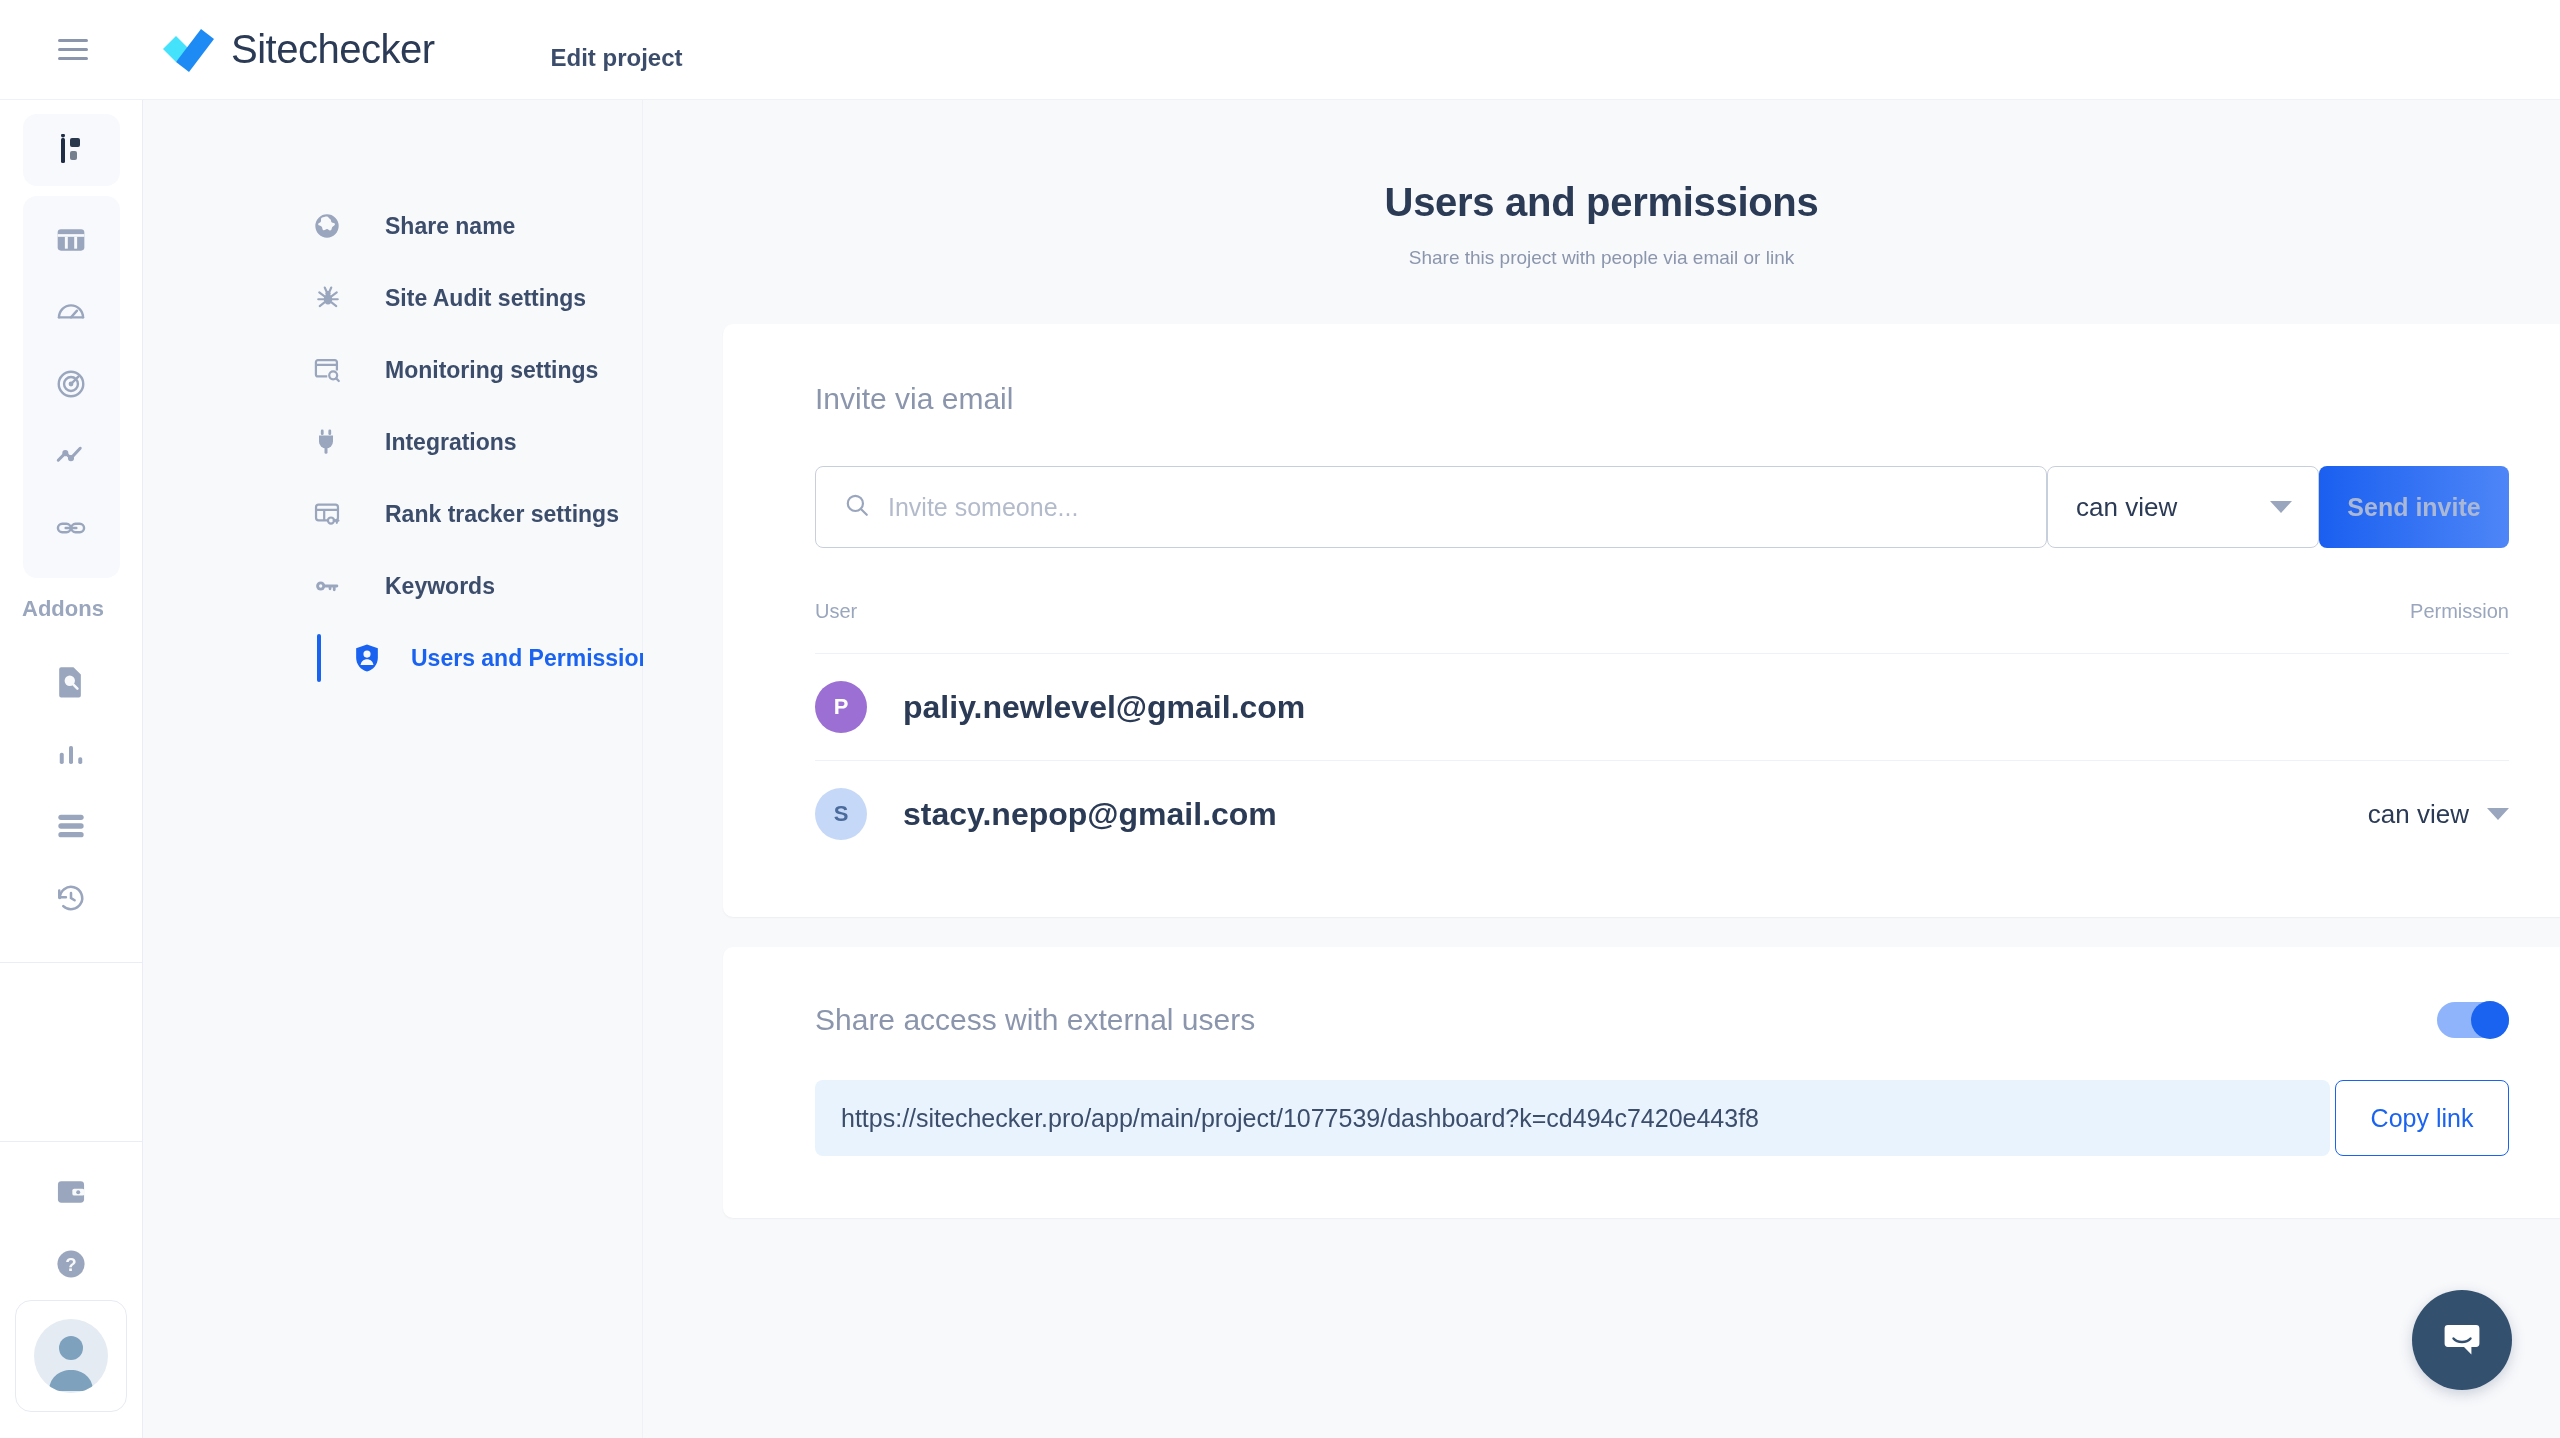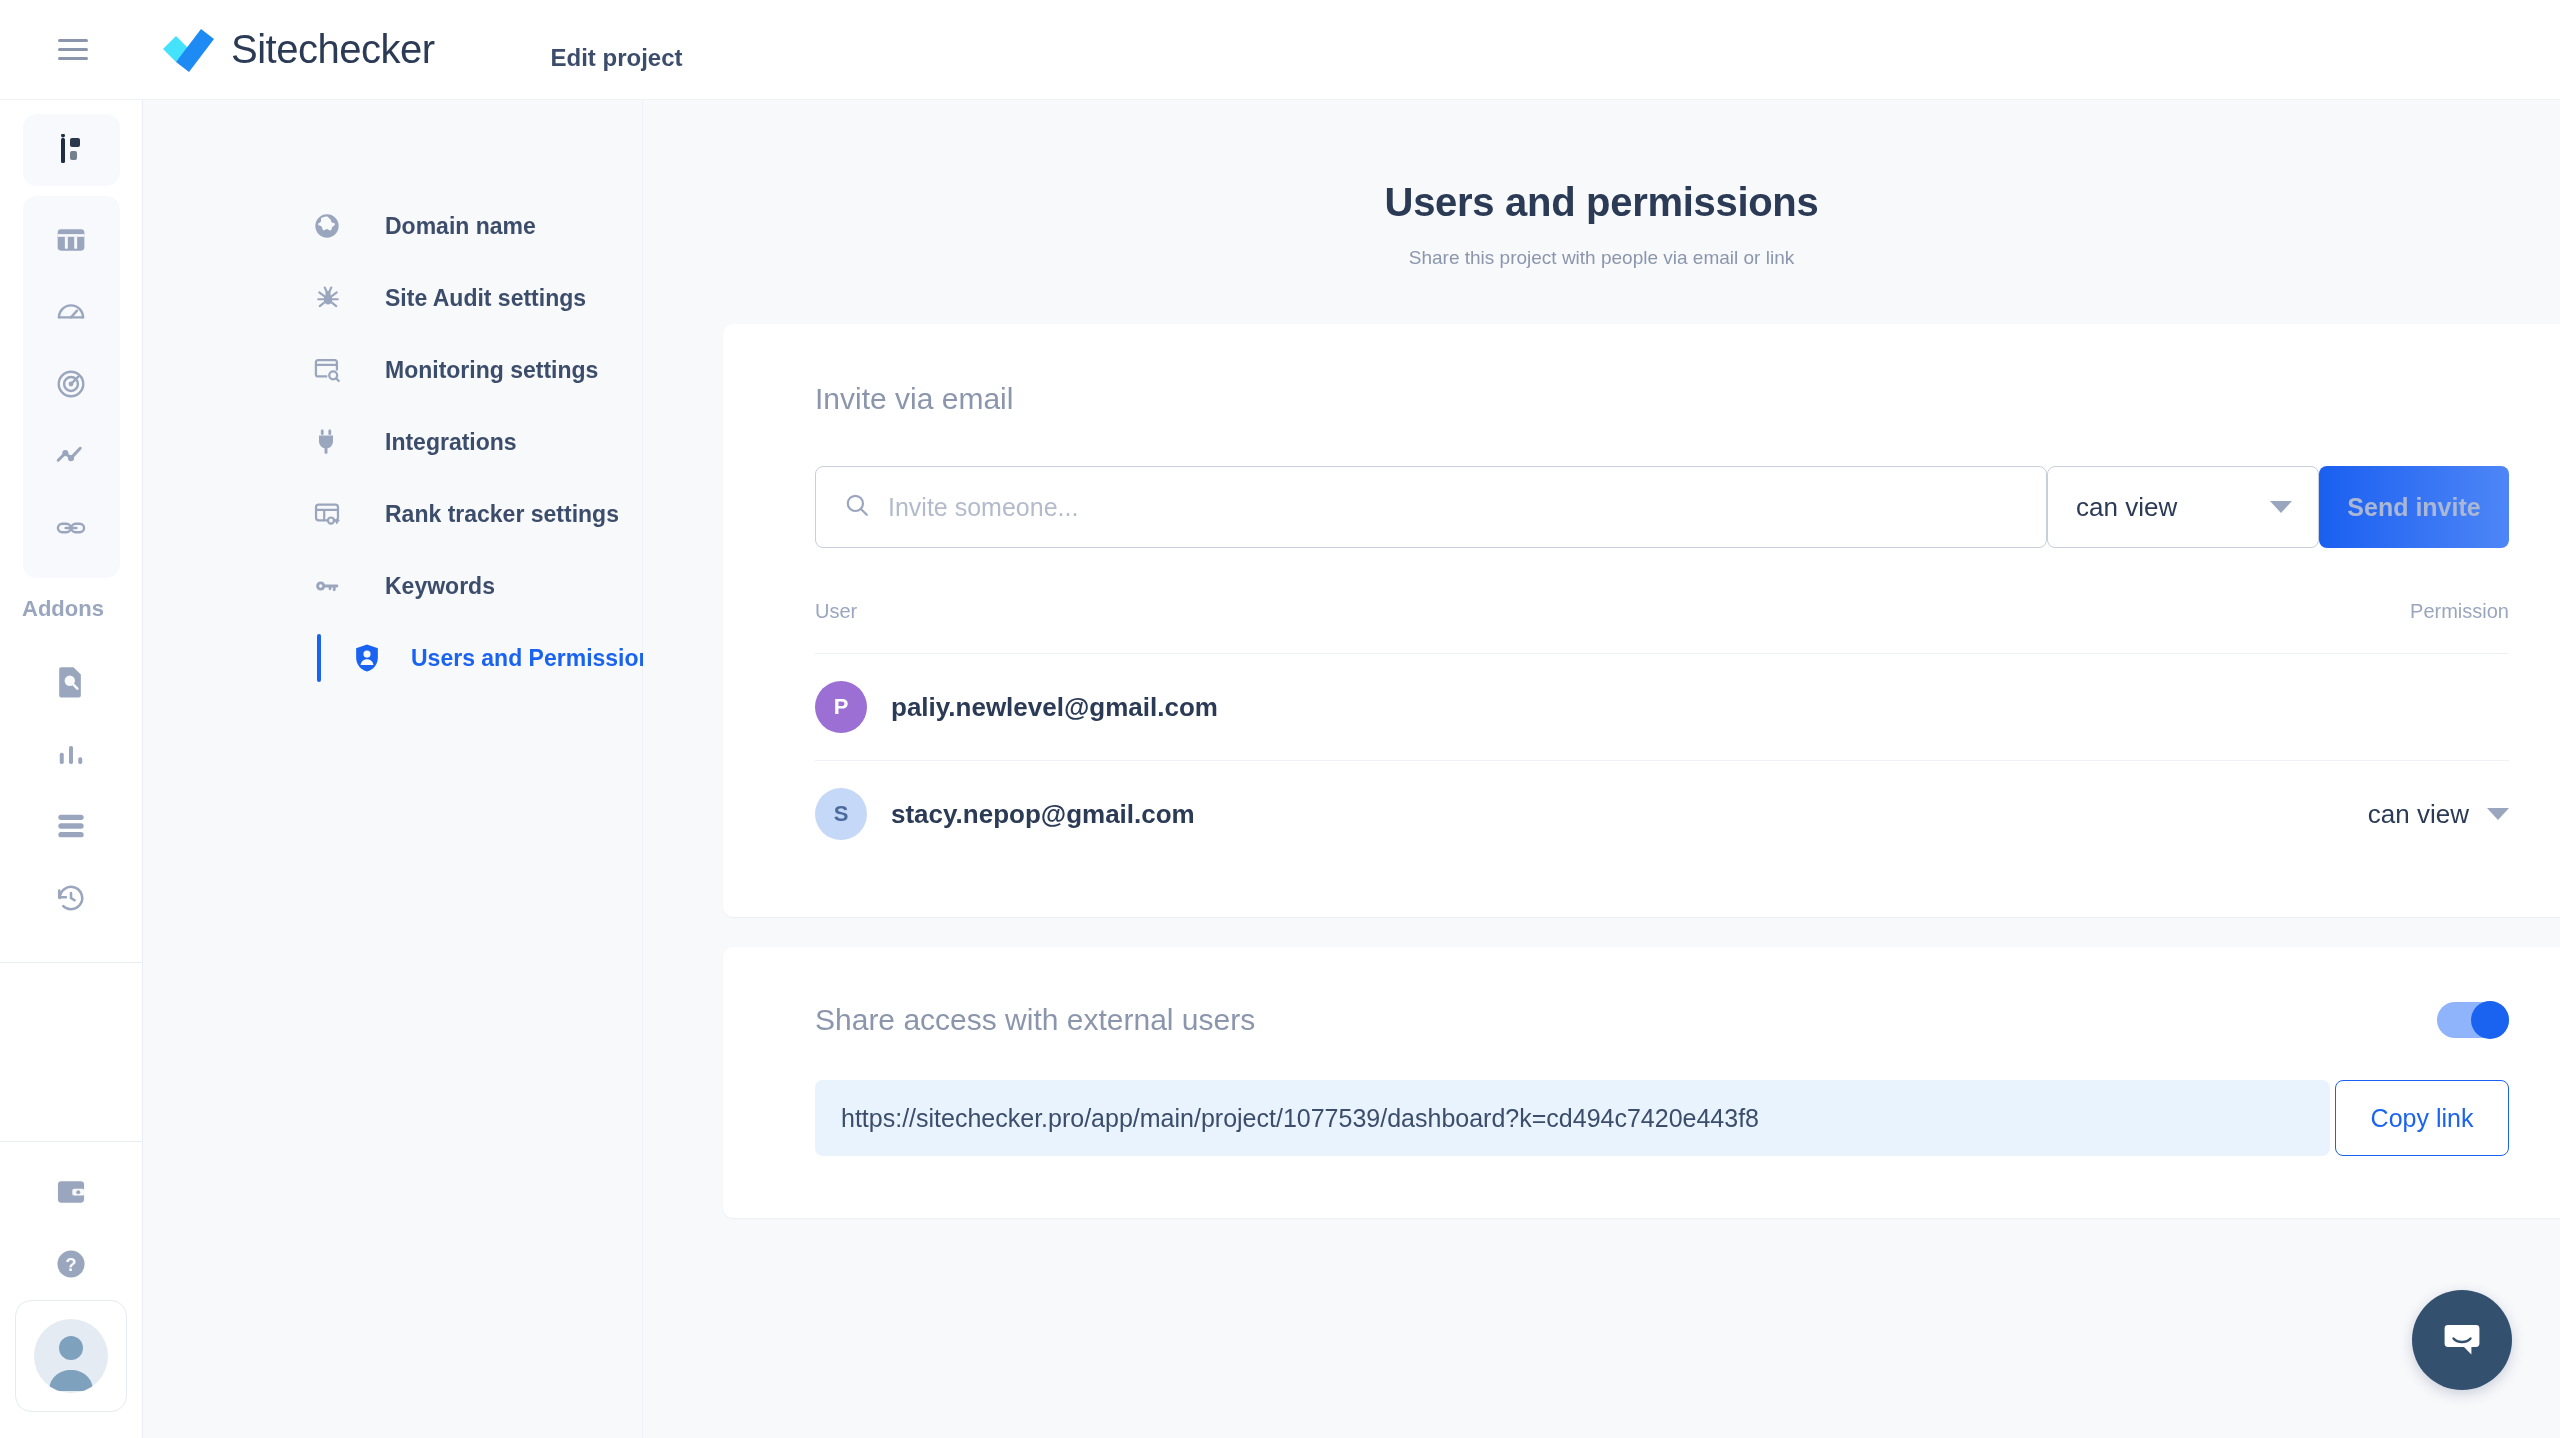--- a/index.html
+++ b/index.html
@@ -135,21 +135,21 @@
   }
   .user-row {
     display: flex; align-items: center; justify-content: space-between;
     height: 107px; border-top: 1px solid #eef1f6;
   }
   .user-left { display: flex; align-items: center; }
   .avatar-initial {
     width: 52px; height: 52px; border-radius: 50%; display: flex;
     align-items: center; justify-content: center; font-size: 22px; font-weight: bold;
   }
-  .user-email { margin-left: 24px; font-size: 26px; font-weight: bold; color: #2b3a55; }
+  .user-email { margin-left: 36px; font-size: 32px; font-weight: bold; color: #2b3a55; }
   .row-perm { display: flex; align-items: center; gap: 18px; cursor: pointer; }
   .row-perm .lbl { font-size: 26px; color: #2b3a55; }
 
   .card-share { margin-top: 30px; padding: 55px 92px 62px 92px; }
   .share-head { display: flex; align-items: center; justify-content: space-between; }
   .toggle {
     width: 72px; height: 36px; border-radius: 18px; background: #8fb4fb;
     position: relative; cursor: pointer;
   }
   .toggle .knob {
@@ -316,21 +316,21 @@
     </div>
 
     <div class="subnav">
 
       <div class="nav-item">
         <span class="nav-icon">
           <svg width="28" height="28" viewBox="0 0 24 24" fill="currentColor">
             <path d="M12 2a10 10 0 1 0 0 20 10 10 0 0 0 0-20zm0 1.8c1.2 0 1.3 1.6 2.6 2.2 1.4.7.4 2.2 1.6 3 .9.6 2.3-.1 2.6 1.2.3 1.3-1.8 1.6-2.4 2.8-.5 1-.3 2.6-1.6 2.9-1.1.3-1.6-1.3-2.8-1.3-1.3 0-2 1.6-3.2 1-1.1-.5-.5-2-1.3-2.9C6.6 11.6 4.6 12 4.4 10.6c-.2-1.3 1.7-1.2 2.3-2.3.6-1.1-.4-2.6.8-3.3C8.7 4.3 10.4 3.8 12 3.8z"></path>
           </svg>
         </span>
-        <span class="nav-text">Domain name</span>
+        <span class="nav-text">Share name</span>
       </div>
 
       <div class="nav-item">
         <span class="nav-icon">
           <svg width="30" height="30" viewBox="0 0 24 24" fill="none" stroke="currentColor" stroke-width="1.7" stroke-linecap="round">
             <ellipse cx="12" cy="13" rx="3.4" ry="4.2" fill="currentColor" stroke="none"></ellipse>
             <circle cx="12" cy="8.2" r="2.1" fill="currentColor" stroke="none"></circle>
             <path d="M9 10.5L5 7.5M9 13H4.2M9.2 15.5L5.4 18.5M15 10.5l4-3M15 13h4.8M14.8 15.5l3.8 3"></path>
             <path d="M10.6 6.4L9.4 3.6M13.4 6.4l1.2-2.8"></path>
           </svg>

